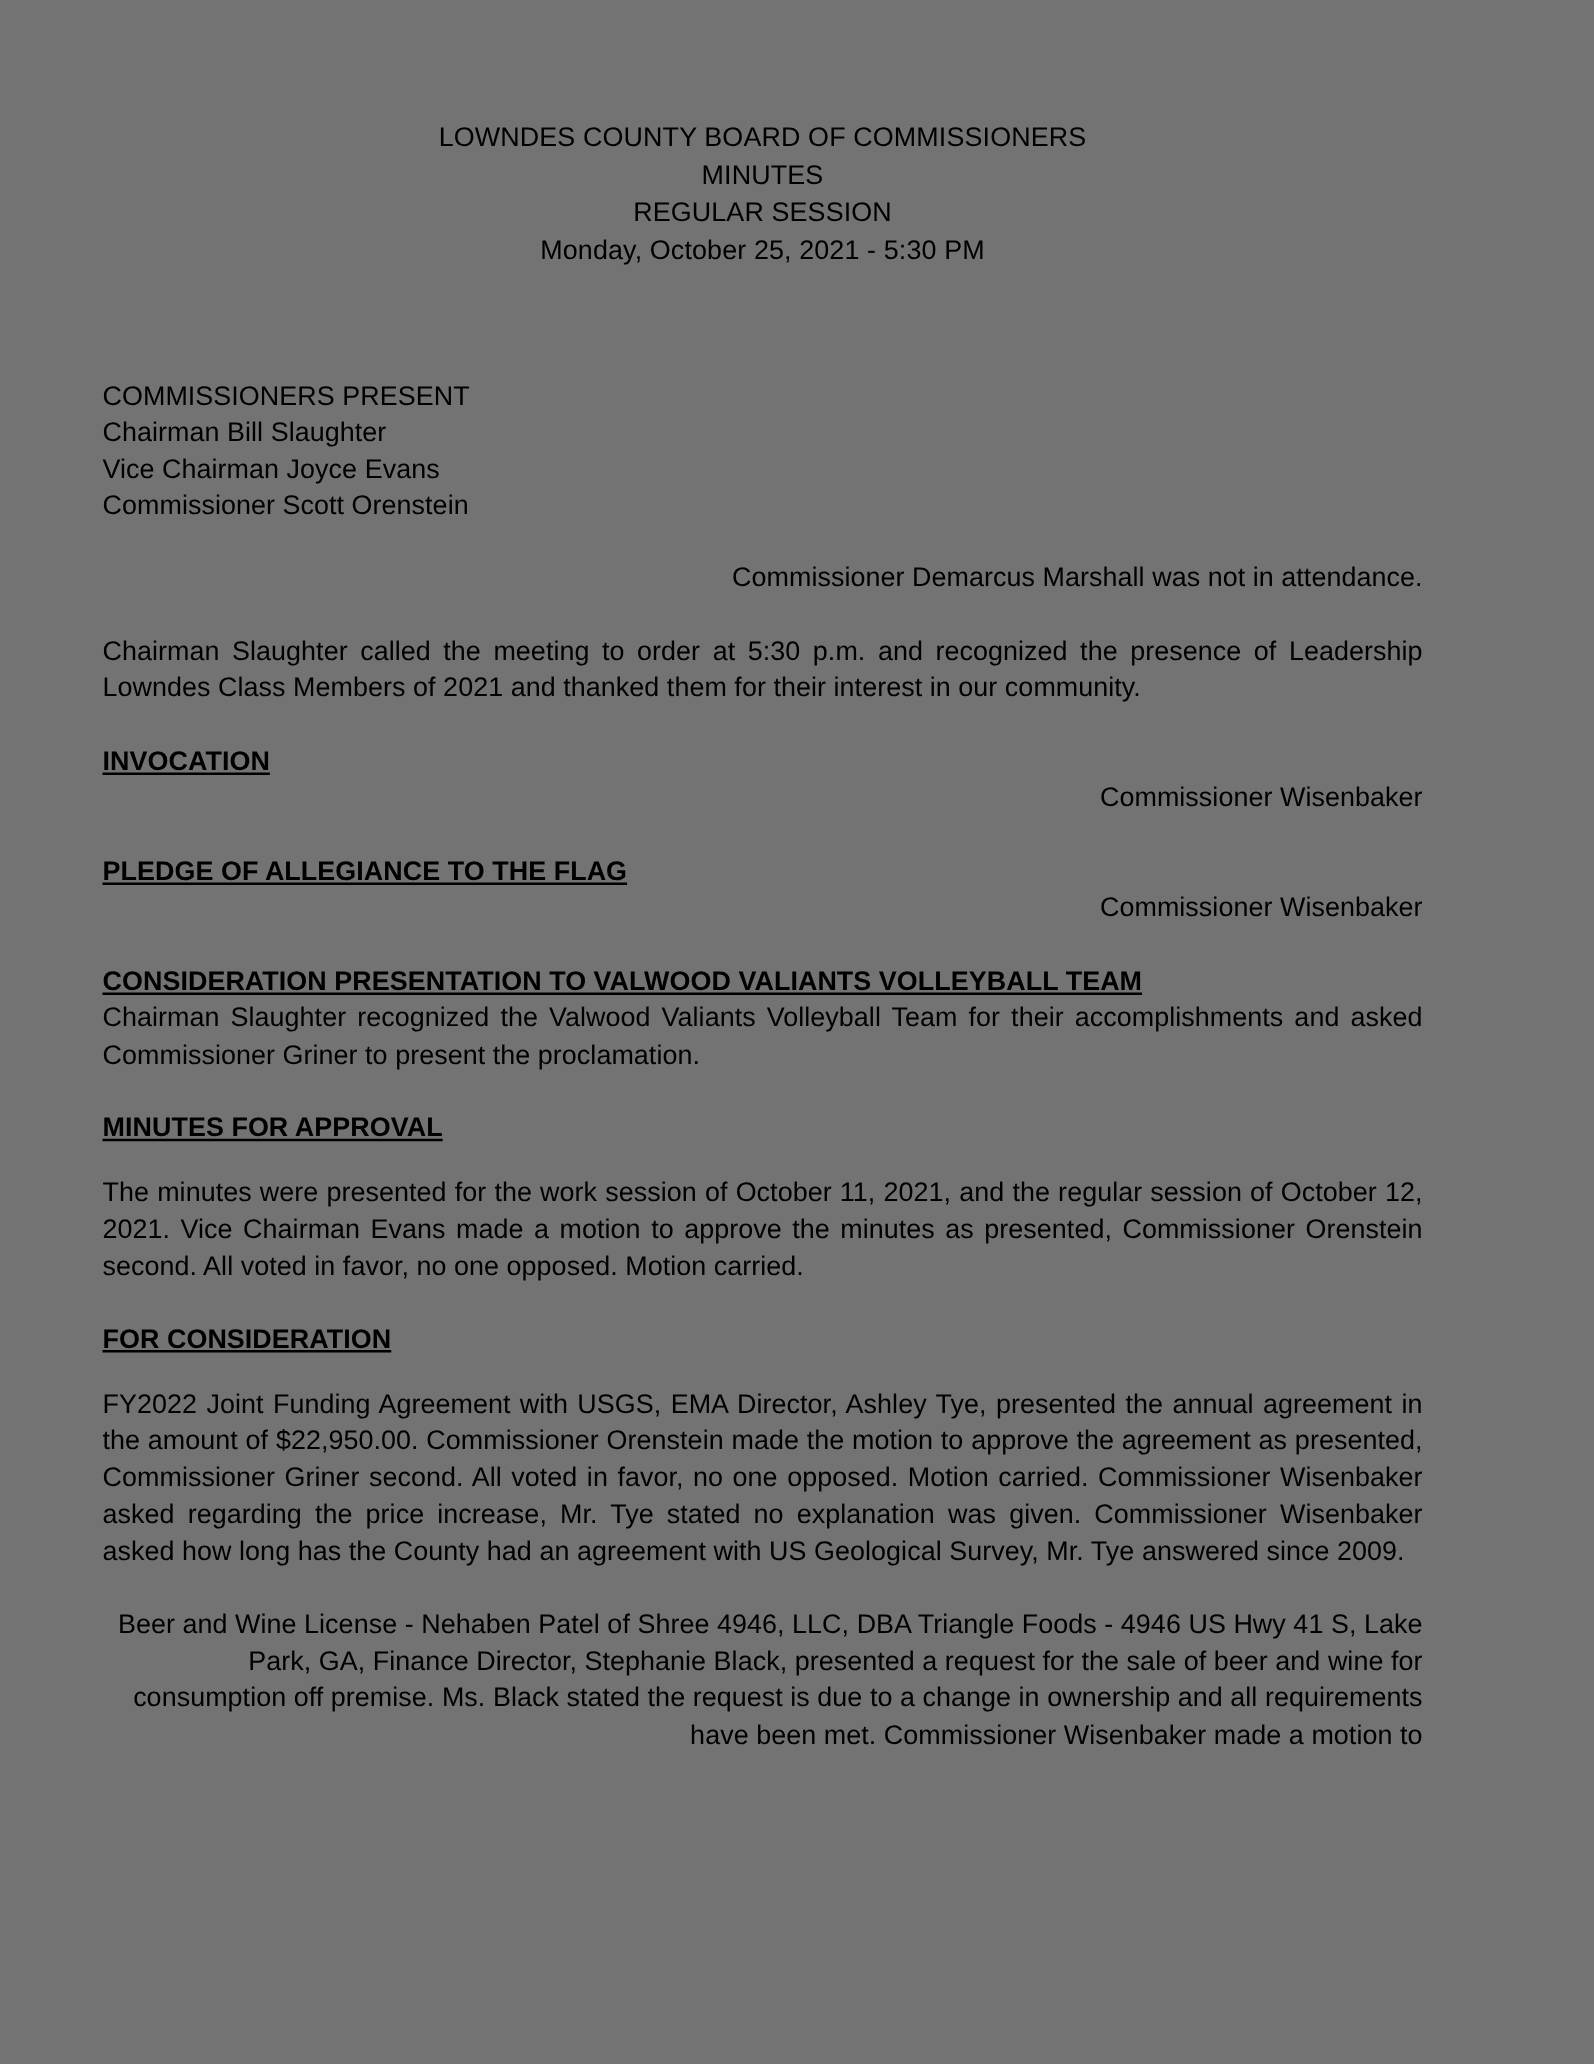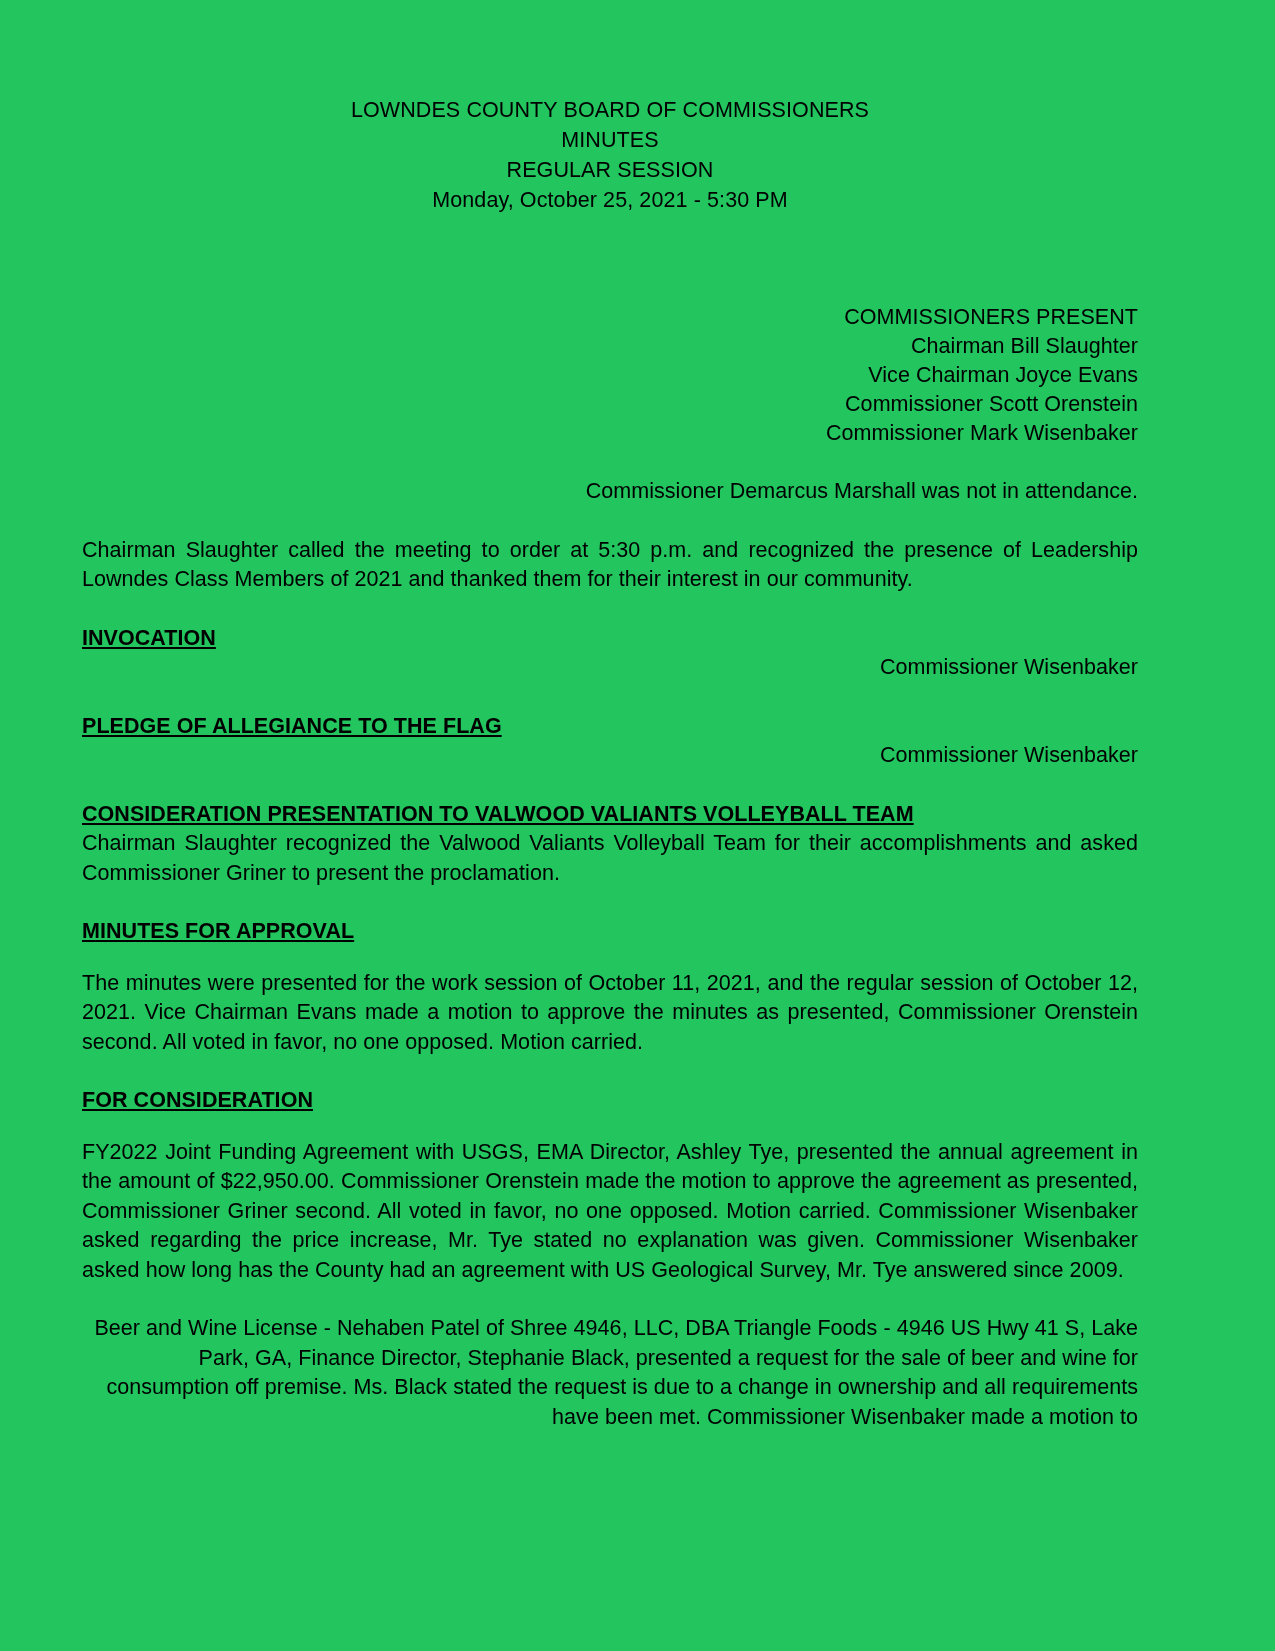--- a/index.html
+++ b/index.html
@@ -9,21 +9,21 @@
   }
   body {
     font-family: "Liberation Sans", sans-serif;
     color: #000000;
   }
   .page {
     position: relative;
     width: 1275px;
     height: 1651px;
     margin: 0 auto;
-    background: #22c55e;
+    background: #737373;
     box-sizing: border-box;
     padding: 95px 137px 0 82px;
   }
   .header-block {
     text-align: center;
     font-size: 21.5px;
     line-height: 30px;
     letter-spacing: 0.1px;
   }
   .header-block div {
@@ -32,21 +32,20 @@
   .gap-after-header {
     height: 88px;
   }
   .section {
     font-size: 21.5px;
     line-height: 29px;
     letter-spacing: 0.05px;
   }
   .roster div {
     white-space: pre;
-    text-align: right;
   }
   .blank {
     height: 29px;
   }
   .para {
     font-size: 21.5px;
     line-height: 29.5px;
     text-align: justify;
     text-justify: inter-word;
     margin: 0;
@@ -82,21 +81,20 @@
 
   <div class="gap-after-header"></div>
 
   <div class="body-wrap">
 
     <div class="section roster">
       <div>COMMISSIONERS PRESENT</div>
       <div>Chairman Bill Slaughter</div>
       <div>Vice Chairman Joyce Evans</div>
       <div>Commissioner Scott Orenstein</div>
-      <div>Commissioner Mark Wisenbaker</div>
     </div>
 
     <div class="blank"></div>
 
     <p class="para para-left">Commissioner Demarcus Marshall was not in attendance.</p>
 
     <div class="blank"></div>
 
     <p class="para">Chairman Slaughter called the meeting to order at 5:30 p.m. and recognized the presence of Leadership Lowndes Class Members of 2021 and thanked them for their interest in our community.</p>
 

